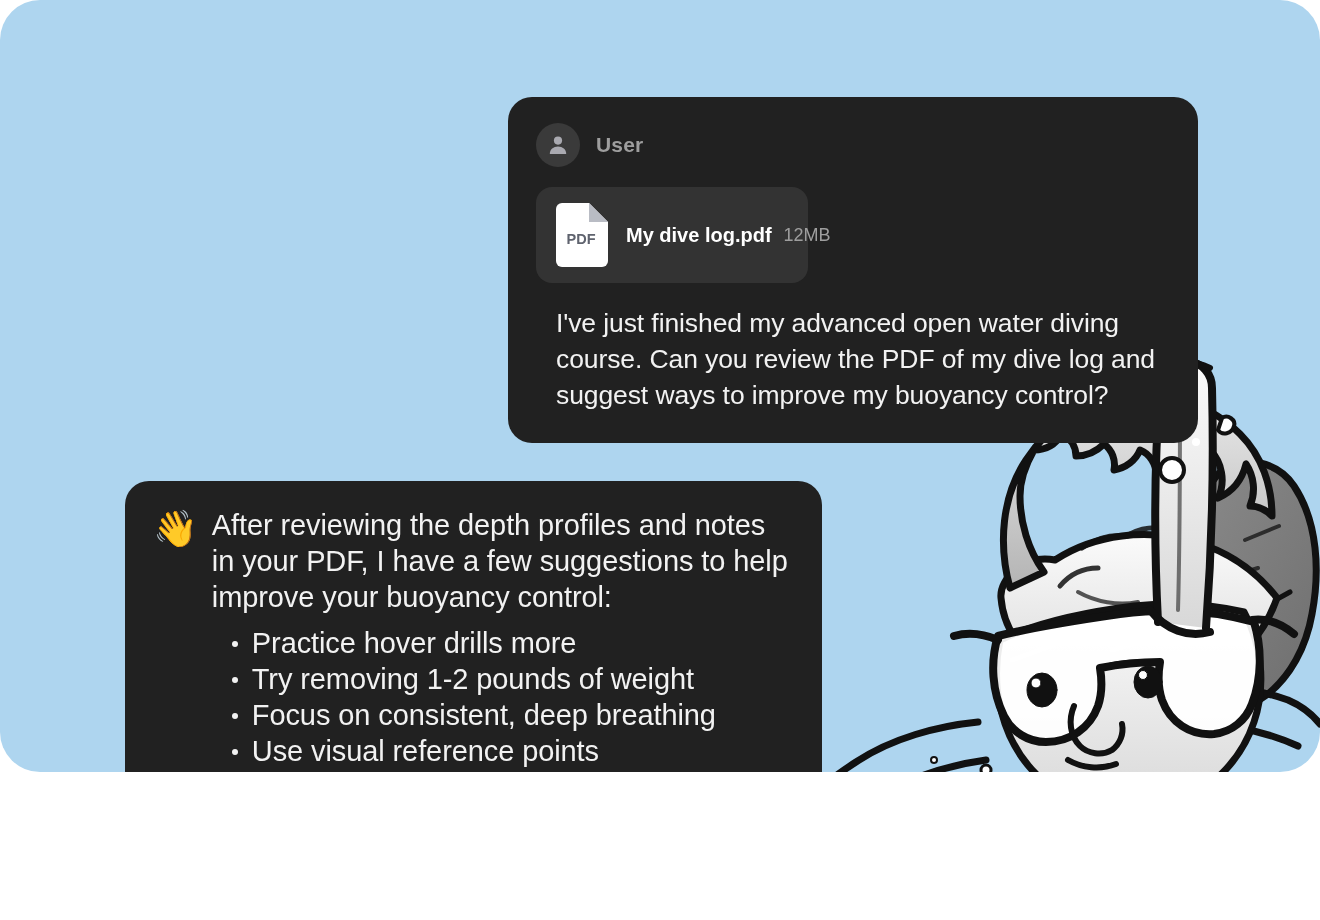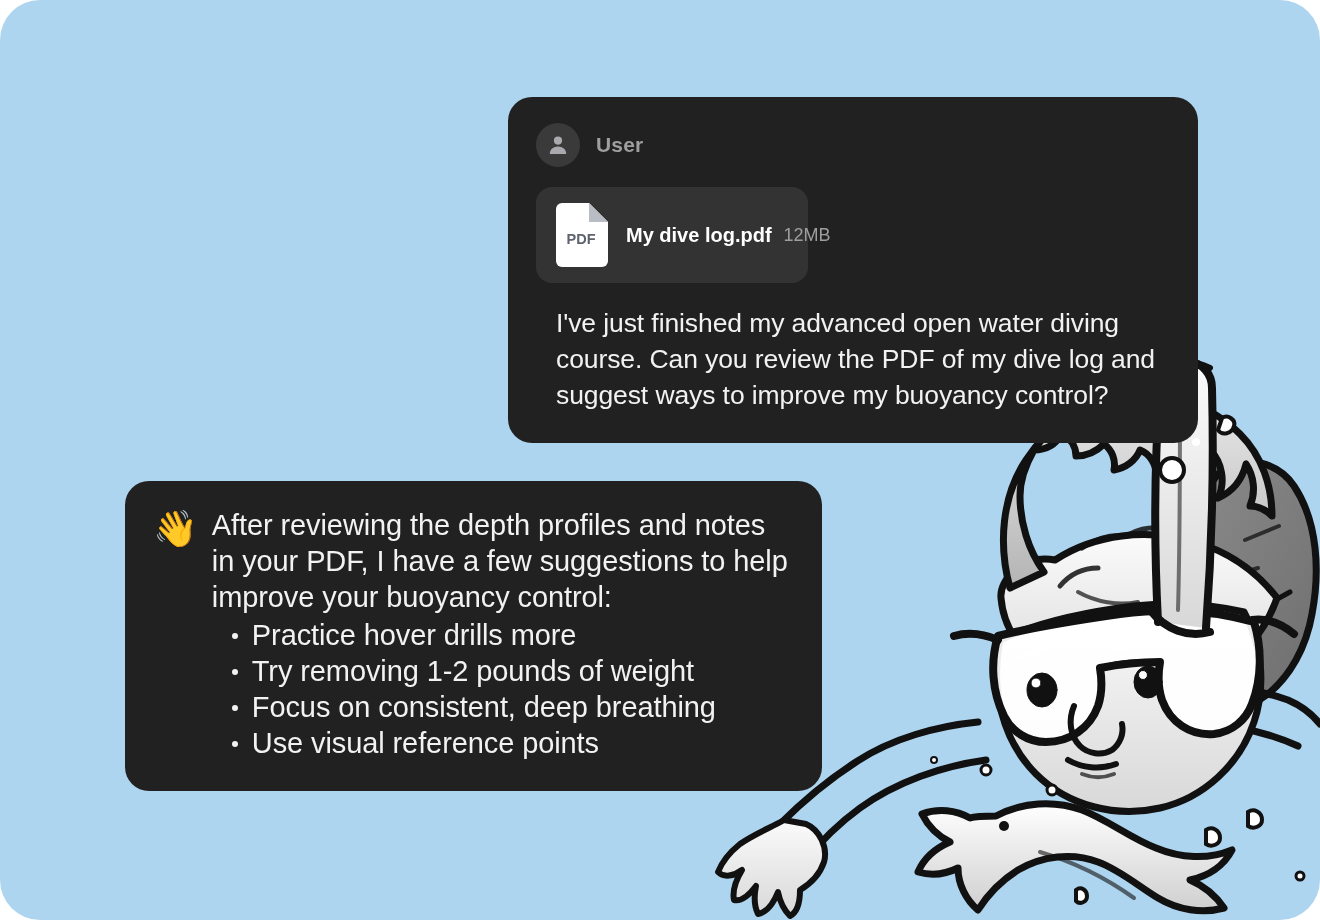--- a/index.html
+++ b/index.html
@@ -8,21 +8,21 @@
     width: 1320px;
     height: 920px;
     background: #ffffff;
     font-family: "Liberation Sans", sans-serif;
     overflow: hidden;
   }
 
   #stage {
     position: relative;
     width: 1320px;
-    height: 920px;
+    height: 772px;
     background: #aed5ef;
     border-radius: 40px;
     overflow: hidden;
   }
 
   
   #illustration {
     position: absolute;
     inset: 0;
     width: 1320px;
@@ -144,21 +144,21 @@
   .assistant-text {
     font-size: 29px;
     line-height: 36px;
     color: #f2f2f2;
     letter-spacing: -0.1px;
     flex: 1 1 auto;
   }
 
   .suggestions {
     list-style: none;
-    margin-top: 2px;
+    margin-top: 10px;
     padding-left: 14px;
   }
 
   .suggestions li {
     position: relative;
     padding-left: 26px;
     line-height: 36px;
   }
 
   .suggestions li::before {

